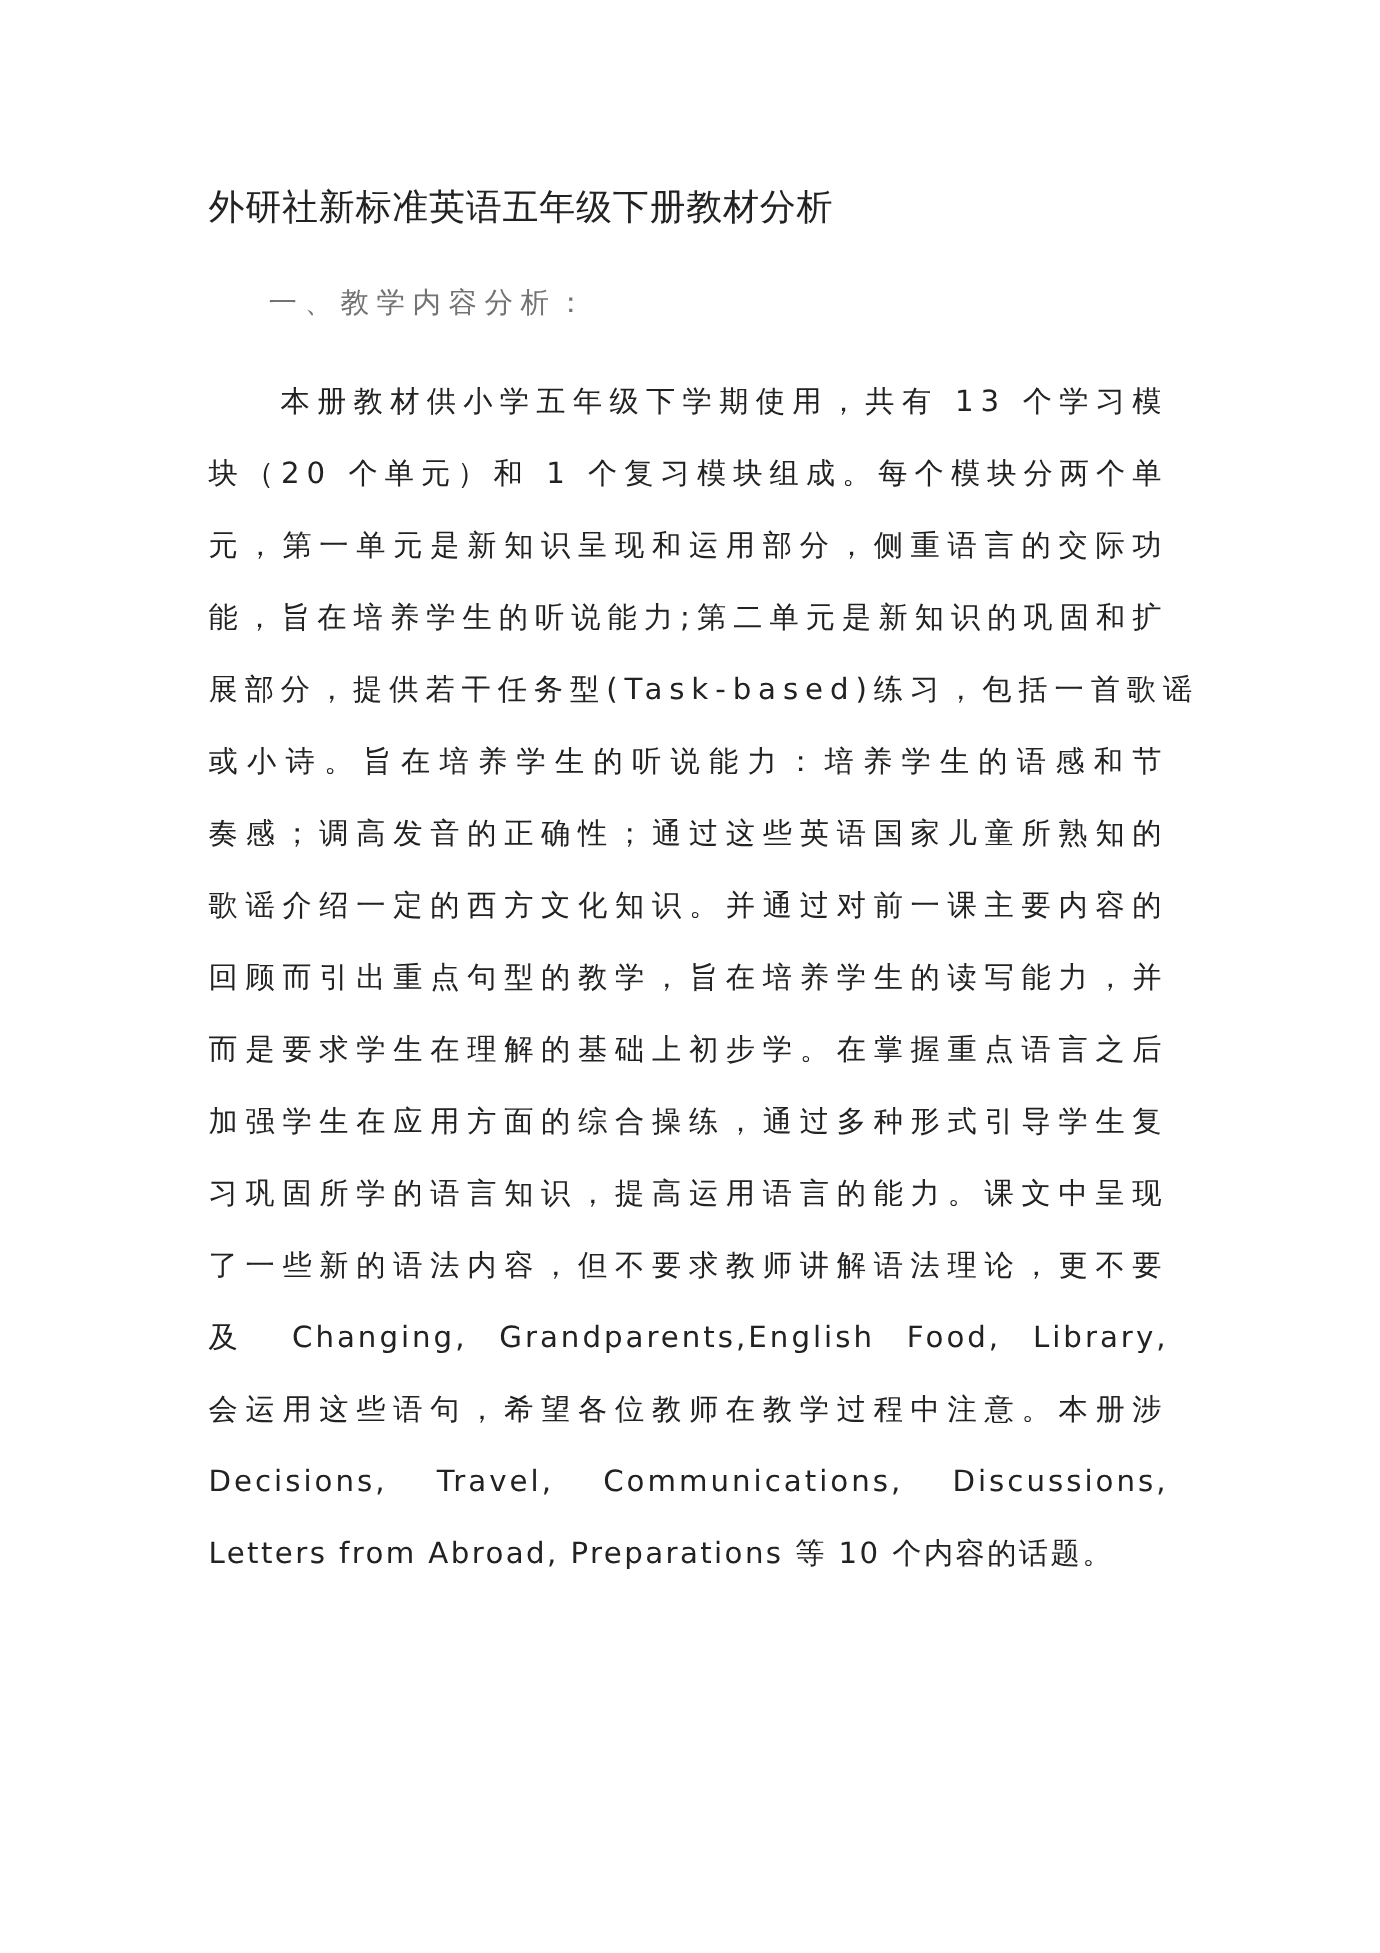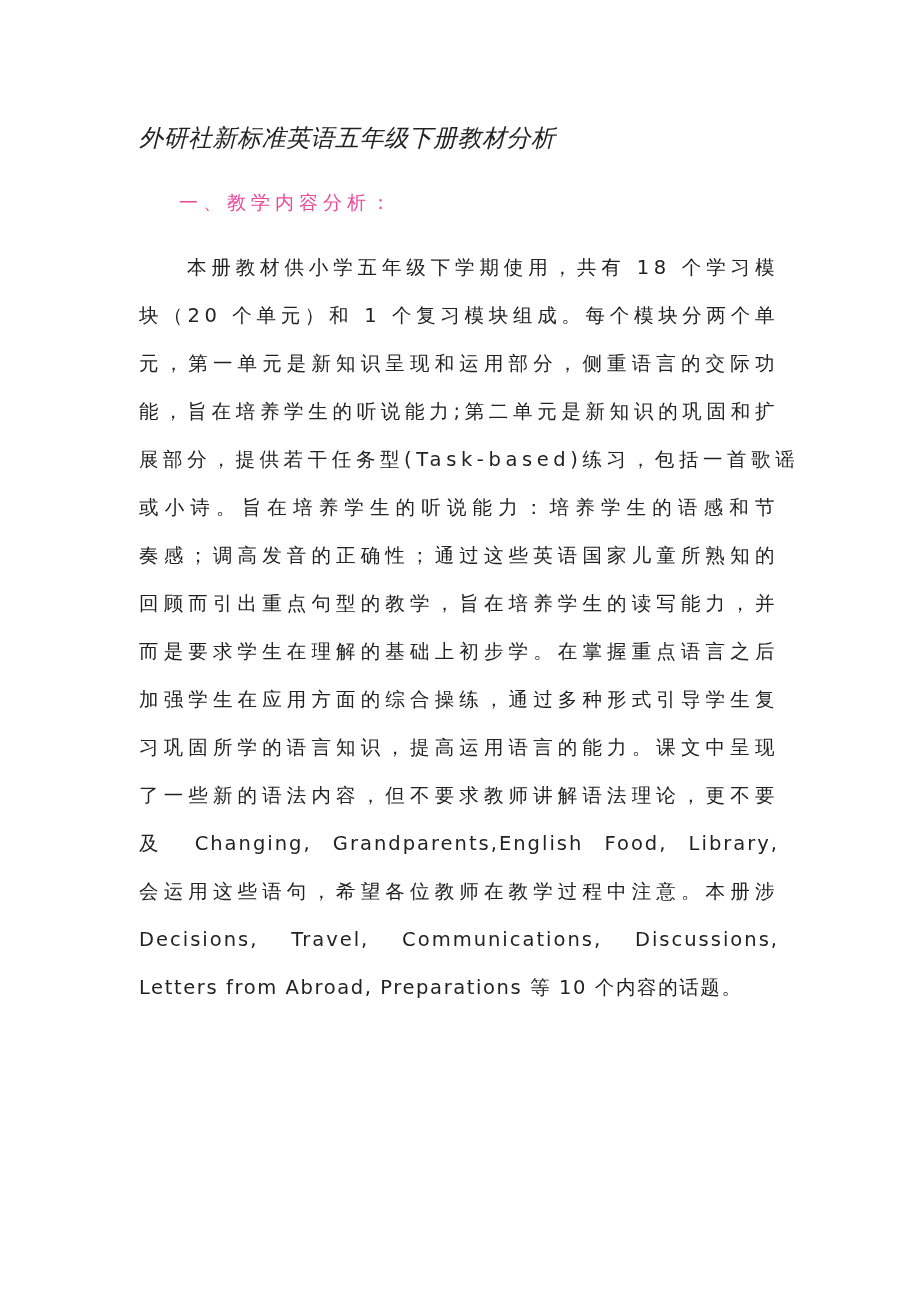--- a/index.html
+++ b/index.html
@@ -25,33 +25,32 @@
     position: absolute;
     top: 120px;
     left: 0;
     margin: 0;
     font-size: 24px;
     font-weight: normal;
     letter-spacing: 0.5px;
     line-height: 36px;
     white-space: nowrap;
     color: #222222;
-    font-style: italic;
   }
   .section-heading {
     position: absolute;
     top: 186px;
     left: 40px;
     margin: 0;
     font-size: 19px;
     font-weight: normal;
     letter-spacing: 5px;
     line-height: 32px;
     white-space: nowrap;
-    color: #ec4899;
+    color: #737373;
   }
   .body-text {
     position: absolute;
     top: 250px;
     left: 0;
     width: 640px;
     margin: 0;
   }
   .line {
     display: block;
@@ -78,27 +77,28 @@
   }
 </style>
 </head>
 <body>
 
 <div class="page">
   <h1 class="doc-title">外研社新标准英语五年级下册教材分析</h1>
   <h2 class="section-heading">一、教学内容分析：</h2>
 
   <div class="body-text">
-    <span class="line indent">本册教材供小学五年级下学期使用，共有 18 个学习模</span>
+    <span class="line indent">本册教材供小学五年级下学期使用，共有 13 个学习模</span>
     <span class="line">块（20 个单元）和 1 个复习模块组成。每个模块分两个单</span>
     <span class="line">元，第一单元是新知识呈现和运用部分，侧重语言的交际功</span>
     <span class="line">能，旨在培养学生的听说能力;第二单元是新知识的巩固和扩</span>
     <span class="line">展部分，提供若干任务型(Task-based)练习，包括一首歌谣</span>
     <span class="line">或小诗。旨在培养学生的听说能力：培养学生的语感和节</span>
     <span class="line">奏感；调高发音的正确性；通过这些英语国家儿童所熟知的</span>
+    <span class="line">歌谣介绍一定的西方文化知识。并通过对前一课主要内容的</span>
     <span class="line">回顾而引出重点句型的教学，旨在培养学生的读写能力，并</span>
     <span class="line">而是要求学生在理解的基础上初步学。在掌握重点语言之后</span>
     <span class="line">加强学生在应用方面的综合操练，通过多种形式引导学生复</span>
     <span class="line">习巩固所学的语言知识，提高运用语言的能力。课文中呈现</span>
     <span class="line">了一些新的语法内容，但不要求教师讲解语法理论，更不要</span>
     <span class="line latin">及 Changing, Grandparents,English Food, Library,</span>
     <span class="line">会运用这些语句，希望各位教师在教学过程中注意。本册涉</span>
     <span class="line latin">Decisions, Travel, Communications, Discussions,</span>
     <span class="line last-free">Letters from Abroad, Preparations 等 10 个内容的话题。</span>
   </div>

